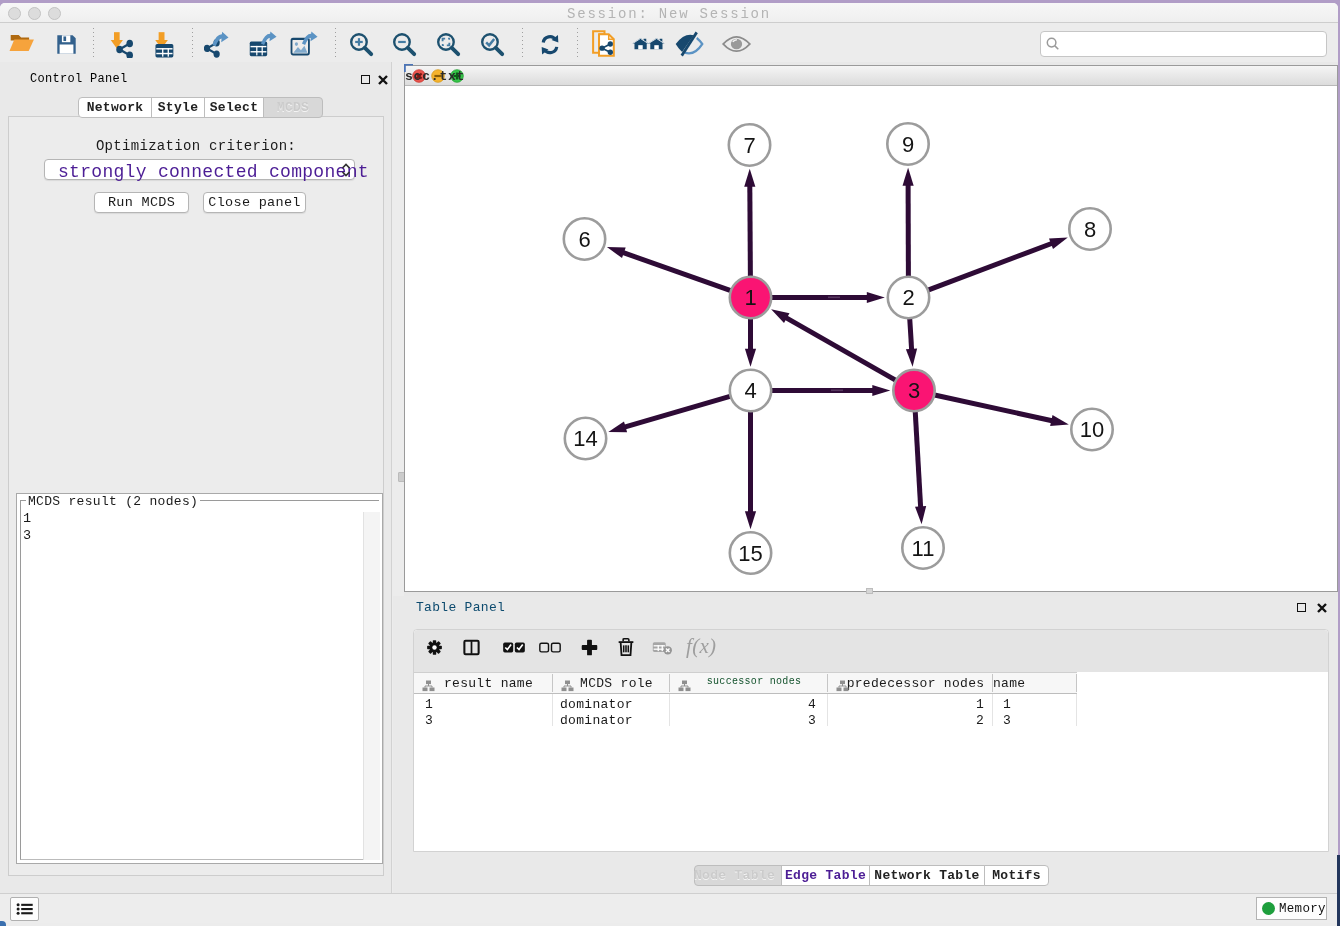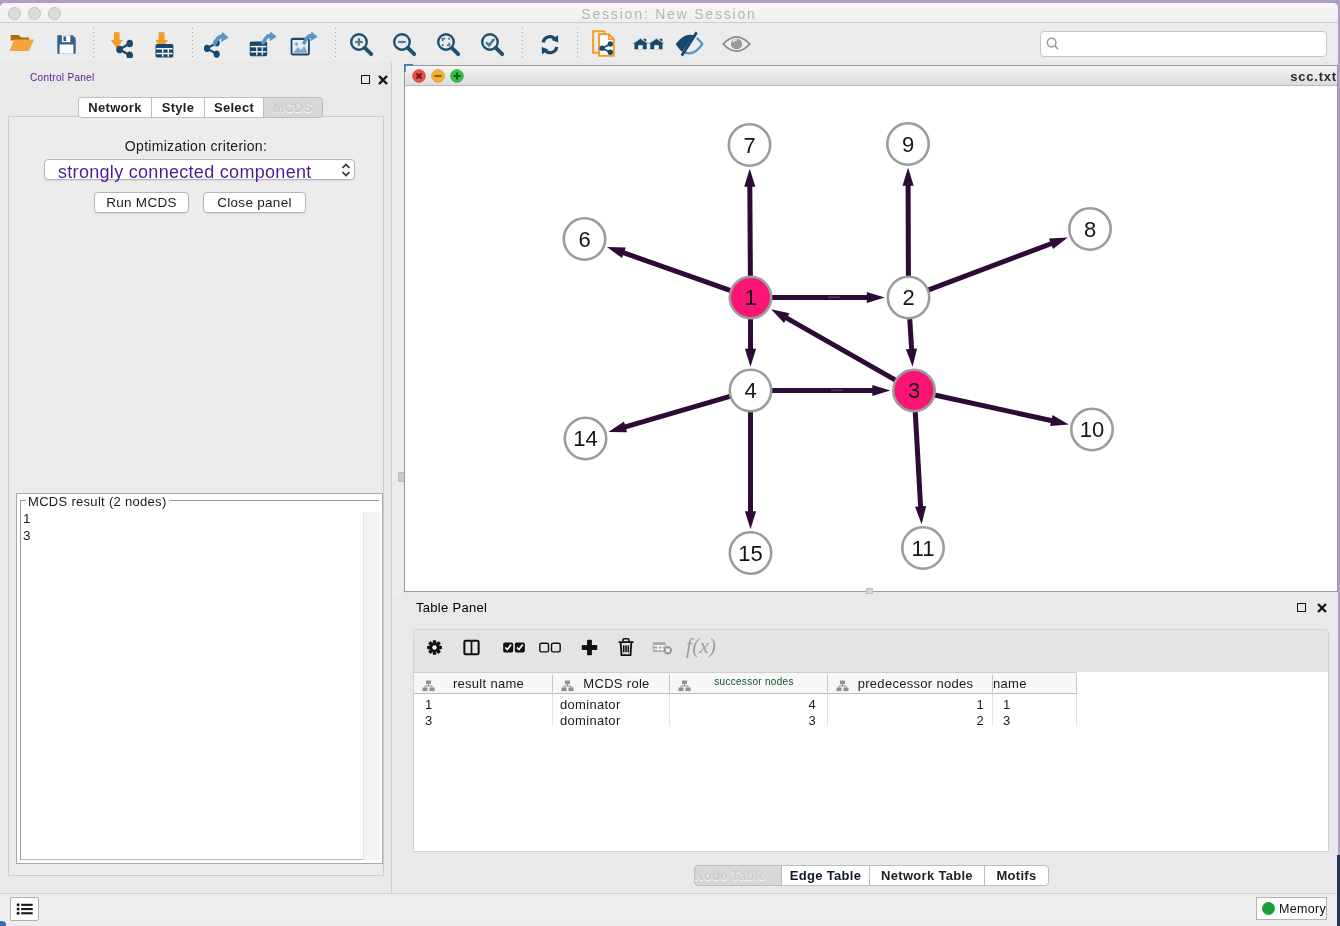--- a/index.html
+++ b/index.html
@@ -1,17 +1,17 @@
 <!DOCTYPE html>
 <html><head><meta charset="utf-8"><style>
 * { margin:0; padding:0; box-sizing:border-box; }
 body { width:1340px; height:926px; overflow:hidden; position:relative;
   font-family:"Liberation Sans", sans-serif; background:#b19dc7; }
 .abs { position:absolute; }
-.txt { position:absolute; white-space:nowrap; letter-spacing:0.3px; }
+.txt { position:absolute; white-space:nowrap; letter-spacing:0.3px;font-family:Liberation Mono, monospace; }
 </style></head><body>
 <div class="abs" style="left:0;top:3px;width:1338px;height:923px;background:#ececec;border-radius:5px 5px 0 0"></div>
 <div class="abs" style="left:0;top:3px;width:1338px;height:20px;background:linear-gradient(#f7f7f7,#efefef);border-bottom:1px solid #cdcdcd;border-radius:5px 5px 0 0"></div>
 <div class="abs" style="left:7.5px;top:7px;width:13px;height:13px;border-radius:50%;background:#dcdcdc;border:1px solid #c3c3c3"></div>
 <div class="abs" style="left:27.5px;top:7px;width:13px;height:13px;border-radius:50%;background:#dcdcdc;border:1px solid #c3c3c3"></div>
 <div class="abs" style="left:47.5px;top:7px;width:13px;height:13px;border-radius:50%;background:#dcdcdc;border:1px solid #c3c3c3"></div>
 <div class="txt" style="left:0;width:1338px;text-align:center;top:6px;font-size:14px;letter-spacing:1.8px;color:#b4b4b4">Session: New Session</div>
 <div class="abs" style="left:0;top:24px;width:1338px;height:38px;background:#ececec"></div>
 <div class="abs" style="left:93px;top:28px;width:1px;height:30px;background:repeating-linear-gradient(#9f9f9f 0 1.5px, transparent 1.5px 4px)"></div>
 <div class="abs" style="left:192px;top:28px;width:1px;height:30px;background:repeating-linear-gradient(#9f9f9f 0 1.5px, transparent 1.5px 4px)"></div>
@@ -128,21 +128,21 @@
       <path d="M1.5 12.5 Q 10 2.5 18.5 2.5 Q 27 2.5 35.5 12.5 Q 27 22.5 18.5 22.5 Q 10 22.5 1.5 12.5 Z" fill="none" stroke="#8b8b8b" stroke-width="2.5"></path>
       <circle cx="18.5" cy="12.5" r="7.2" fill="#9a9a9a"></circle>
       <path d="M 13.8 9.5 A 6.2 6.2 0 0 1 19 6.5" fill="none" stroke="#f2f2f2" stroke-width="2"></path>
     </svg></div>
 <div class="abs" style="left:1040px;top:31px;width:287px;height:26px;background:#fff;border:1px solid #c6c6c6;border-radius:4px"></div>
 <svg width="14" height="14" viewBox="0 0 14 14" style="position:absolute;left:1046px;top:37px">
     <circle cx="5.6" cy="5.6" r="4.3" fill="none" stroke="#9a9a9a" stroke-width="1.5"></circle>
     <line x1="8.9" y1="8.9" x2="12.3" y2="12.3" stroke="#9a9a9a" stroke-width="1.5"></line>
   </svg>
 <div class="abs" style="left:0;top:62px;width:392px;height:831px;background:#e9e9e9;border-right:1px solid #d2d2d2"></div>
-<div class="txt" style="left:30px;top:72px;font-size:10px;color:#4c1d95">Control Panel</div>
+<div class="txt" style="left:30px;top:72px;font-size:12px;color:#000000">Control Panel</div>
 <div class="abs" style="left:361px;top:75px;width:9px;height:9px;border:1.6px solid #111"></div>
 <svg width="12" height="12" viewBox="0 0 12 12" style="position:absolute;left:377px;top:74px">
     <path d="M2 2 L10 10 M10 2 L2 10" stroke="#111" stroke-width="2.4"></path>
   </svg>
 <div class="abs" style="left:8px;top:116px;width:376px;height:760px;border:1px solid #cdcdcd;background:#ececec"></div>
 <div class="abs" style="left:78px;top:97px;width:74px;height:21px;background:#fff;border:1px solid #bdbdbd;border-radius:4px 0 0 4px;"></div>
 <div class="txt" style="left:78px;width:74px;top:100px;text-align:center;font-size:13px;font-weight:bold;color:#222">Network</div>
 <div class="abs" style="left:151px;top:97px;width:54px;height:21px;background:#fff;border:1px solid #bdbdbd;"></div>
 <div class="txt" style="left:151px;width:54px;top:100px;text-align:center;font-size:13px;font-weight:bold;color:#222">Style</div>
 <div class="abs" style="left:204px;top:97px;width:60px;height:21px;background:#fff;border:1px solid #bdbdbd;"></div>
@@ -177,21 +177,21 @@
       <path d="M4.4 4.4 L9.6 9.6 M9.6 4.4 L4.4 9.6" stroke="#7e1510" stroke-width="2.1"></path>
     </svg></div>
 <div class="abs" style="left:431px;top:69px"><svg width="14" height="14" viewBox="0 0 14 14" style="">
       <circle cx="7" cy="7" r="6.3" fill="#f5b32d" stroke="#d69a1e" stroke-width="0.8"></circle>
       <path d="M3.4 7 L10.6 7" stroke="#8a5d05" stroke-width="2.2"></path>
     </svg></div>
 <div class="abs" style="left:450px;top:69px"><svg width="14" height="14" viewBox="0 0 14 14" style="">
       <circle cx="7" cy="7" r="6.3" fill="#35c449" stroke="#24a233" stroke-width="0.8"></circle>
       <path d="M3.5 7 L10.5 7 M7 3.5 L7 10.5" stroke="#0a5e14" stroke-width="2.2"></path>
     </svg></div>
-<div class="txt" style="left:405px;width:932px;top:69px;text-align:right;font-size:13px;font-weight:bold;letter-spacing:0.8px;color:#2b2b2b">scc.txt</div>
+<div class="txt" style="left:405px;width:932px;top:69px;text-align:left;font-size:13px;font-weight:bold;letter-spacing:0.8px;color:#2b2b2b">scc.txt</div>
 <svg width="933" height="506" viewBox="0 0 933 506" style="position:absolute;left:405px;top:86px">
 <line x1="345.4" y1="192.8" x2="344.8" y2="98.7" stroke="#2e0b36" stroke-width="5.0"></line>
 <polygon points="344.7,82.7 350.4,100.7 339.2,100.7" fill="#2e0b36"></polygon>
 <line x1="327.9" y1="205.3" x2="216.9" y2="166.2" stroke="#2e0b36" stroke-width="5.0"></line>
 <polygon points="201.9,160.9 220.7,161.6 217.0,172.1" fill="#2e0b36"></polygon>
 <line x1="364.2" y1="211.5" x2="463.8" y2="211.5" stroke="#2e0b36" stroke-width="5.0"></line>
 <polygon points="479.8,211.5 461.8,217.1 461.8,205.9" fill="#2e0b36"></polygon>
 <line x1="345.5" y1="230.2" x2="345.5" y2="264.8" stroke="#2e0b36" stroke-width="5.0"></line>
 <polygon points="345.5,280.8 339.9,262.8 351.1,262.8" fill="#2e0b36"></polygon>
 <line x1="503.4" y1="192.8" x2="503.1" y2="97.7" stroke="#2e0b36" stroke-width="5.0"></line>
@@ -234,21 +234,21 @@
 <text x="180.5" y="360.3" font-size="22" font-family="Liberation Sans, sans-serif" fill="#141414" text-anchor="middle">14</text>
 <circle cx="687.0" cy="343.5" r="20.7" fill="#ffffff" stroke="#9c9c9c" stroke-width="2.6"></circle>
 <text x="687.0" y="351.3" font-size="22" font-family="Liberation Sans, sans-serif" fill="#141414" text-anchor="middle">10</text>
 <circle cx="345.5" cy="467.0" r="20.7" fill="#ffffff" stroke="#9c9c9c" stroke-width="2.6"></circle>
 <text x="345.5" y="474.8" font-size="22" font-family="Liberation Sans, sans-serif" fill="#141414" text-anchor="middle">15</text>
 <circle cx="518.0" cy="462.0" r="20.7" fill="#ffffff" stroke="#9c9c9c" stroke-width="2.6"></circle>
 <text x="518.0" y="469.8" font-size="22" font-family="Liberation Sans, sans-serif" fill="#141414" text-anchor="middle">11</text>
 </svg>
 <div class="abs" style="left:866px;top:588px;width:7px;height:6px;background:#d6d6d6;border:1px solid #bdbdbd"></div>
 <div class="abs" style="left:393px;top:596px;width:945px;height:297px;background:#e9e9e9"></div>
-<div class="txt" style="left:416px;top:600px;font-size:13px;color:#000000">Table Panel</div>
+<div class="txt" style="left:416px;top:600px;font-size:13px;color:#0c4a6e">Table Panel</div>
 <div class="abs" style="left:1297px;top:603px;width:9px;height:9px;border:1.6px solid #111"></div>
 <svg width="12" height="12" viewBox="0 0 12 12" style="position:absolute;left:1316px;top:602px">
     <path d="M2 2 L10 10 M10 2 L2 10" stroke="#111" stroke-width="2.4"></path>
   </svg>
 <div class="abs" style="left:413px;top:629px;width:916px;height:223px;background:#fff;border:1px solid #d2d2d2;border-radius:4px 4px 0 0"></div>
 <div class="abs" style="left:414px;top:630px;width:914px;height:42px;background:#e4e4e4;border-radius:4px 4px 0 0"></div>
 <div style="position:absolute;left:426px;top:639px"><svg width="17" height="17" viewBox="0 0 24 24" style="">
       <g transform="translate(12,12)">
         <rect x="-2.4" y="-10.4" width="4.8" height="6" rx="1" fill="#111" transform="rotate(0)"></rect>
         <rect x="-2.4" y="-10.4" width="4.8" height="6" rx="1" fill="#111" transform="rotate(45)"></rect>
@@ -345,21 +345,21 @@
 <div class="txt" style="left:828px;width:156px;top:713px;text-align:right;font-size:13px;color:#1a1a1a">2</div>
 <div class="txt" style="left:1003px;top:713px;font-size:13px;color:#1a1a1a">3</div>
 <div class="abs" style="left:552px;top:694px;width:1px;height:32px;background:#e4e4e4"></div>
 <div class="abs" style="left:669px;top:694px;width:1px;height:32px;background:#e4e4e4"></div>
 <div class="abs" style="left:827px;top:694px;width:1px;height:32px;background:#e4e4e4"></div>
 <div class="abs" style="left:992px;top:694px;width:1px;height:32px;background:#e4e4e4"></div>
 <div class="abs" style="left:1076px;top:694px;width:1px;height:32px;background:#e4e4e4"></div>
 <div class="abs" style="left:694px;top:865px;width:88px;height:21px;background:#d8d8d8;border:1px solid #bdbdbd;border-radius:4px 0 0 4px;"></div>
 <div class="txt" style="left:694px;width:72px;top:868px;text-align:center;font-size:13px;font-weight:bold;color:#cbcbcb;text-shadow:0 1px 0 #f4f4f4">Node Table</div>
 <div class="abs" style="left:781px;top:865px;width:89px;height:21px;background:#fff;border:1px solid #bdbdbd;"></div>
-<div class="txt" style="left:781px;width:89px;top:868px;text-align:center;font-size:13px;font-weight:bold;color:#0f172a">Edge Table</div>
+<div class="txt" style="left:781px;width:89px;top:868px;text-align:center;font-size:13px;font-weight:bold;color:#4c1d95">Edge Table</div>
 <div class="abs" style="left:869px;top:865px;width:116px;height:21px;background:#fff;border:1px solid #bdbdbd;"></div>
 <div class="txt" style="left:869px;width:116px;top:868px;text-align:center;font-size:13px;font-weight:bold;color:#222">Network Table</div>
 <div class="abs" style="left:984px;top:865px;width:65px;height:21px;background:#fff;border:1px solid #bdbdbd;border-radius:0 4px 4px 0;"></div>
 <div class="txt" style="left:984px;width:65px;top:868px;text-align:center;font-size:13px;font-weight:bold;color:#222">Motifs</div>
 <div class="abs" style="left:0;top:893px;width:1338px;height:30px;background:#ededed;border-top:1px solid #cfcfcf"></div>
 <div class="abs" style="left:10px;top:897px;width:29px;height:24px;background:#fdfdfd;border:1px solid #b0b0b0;border-radius:2px"></div>
 <div class="abs" style="left:16px;top:902px"><svg width="18" height="14" viewBox="0 0 18 14" style="">
       <circle cx="2.1" cy="2.8" r="1.5" fill="#1a1a1a"></circle>
       <rect x="5.2" y="1.8" width="11.5" height="2.1" fill="#1a1a1a"></rect>
       <circle cx="2.1" cy="7.0" r="1.5" fill="#1a1a1a"></circle>

